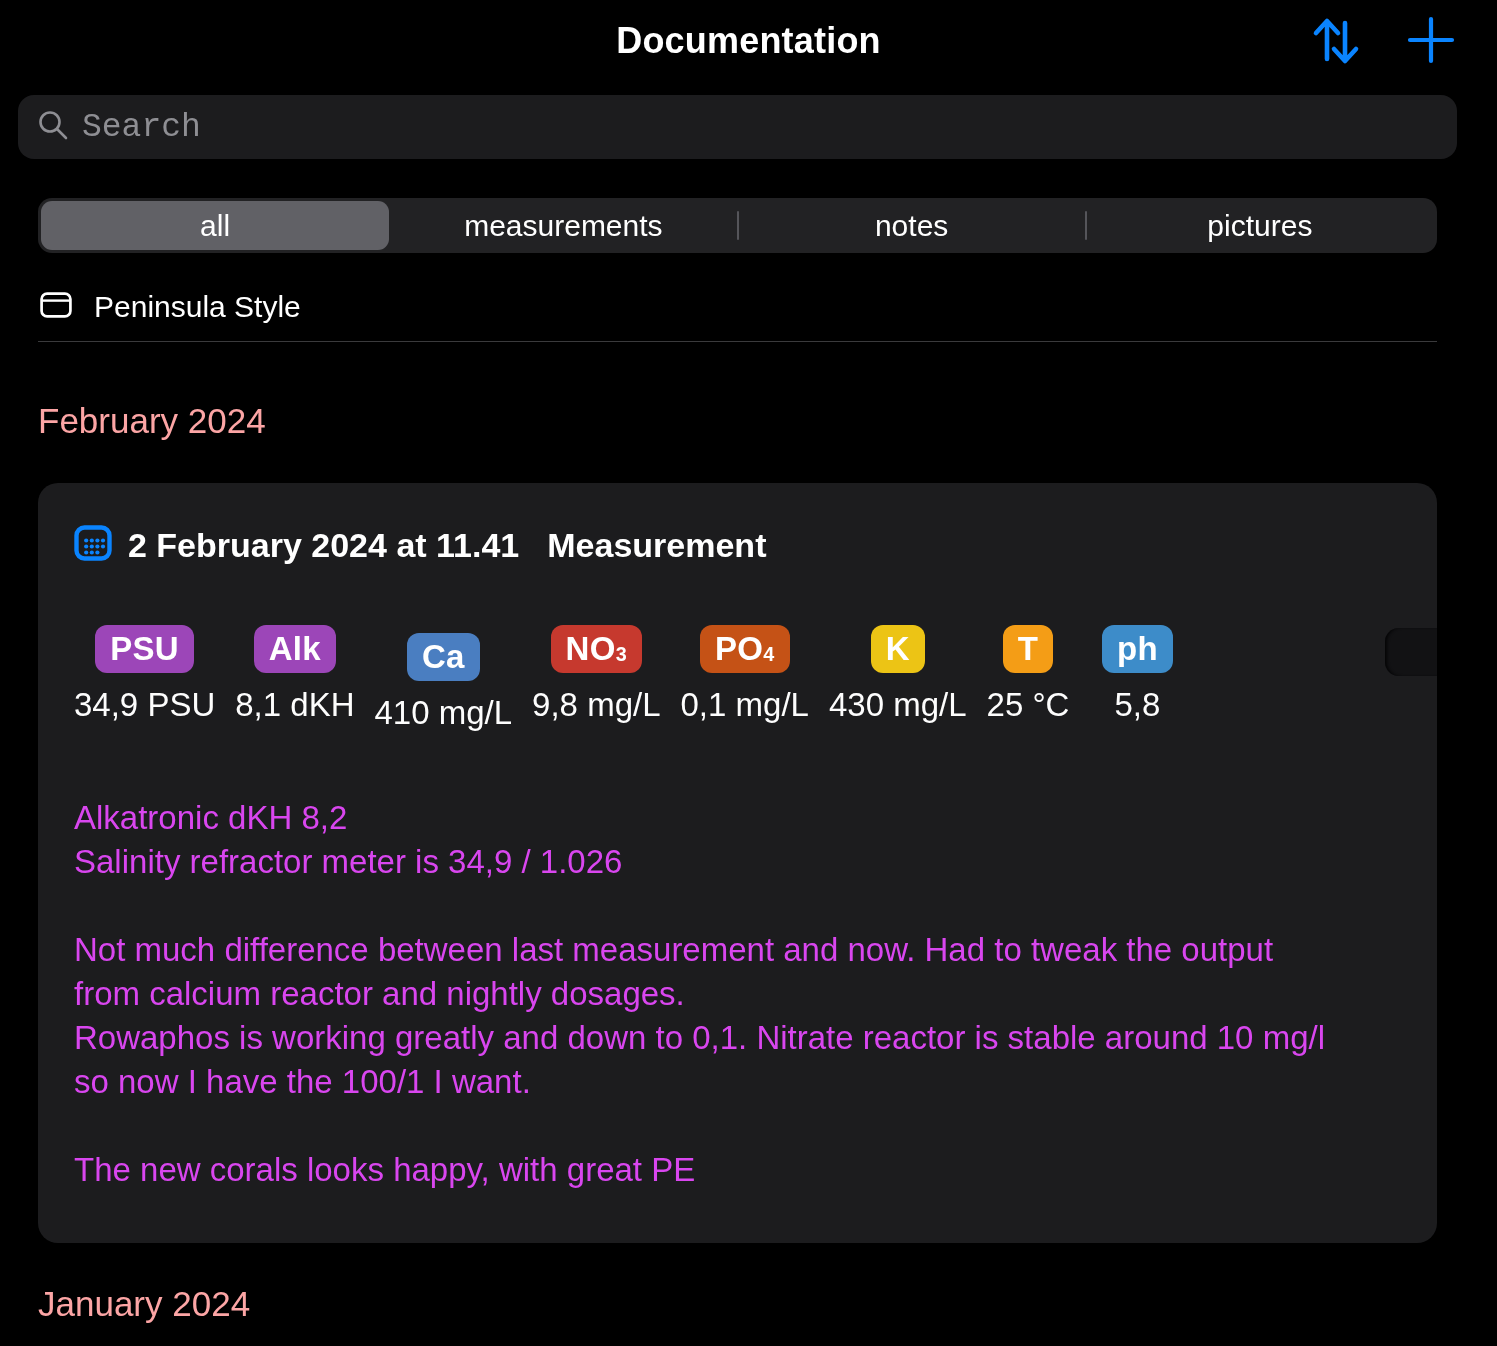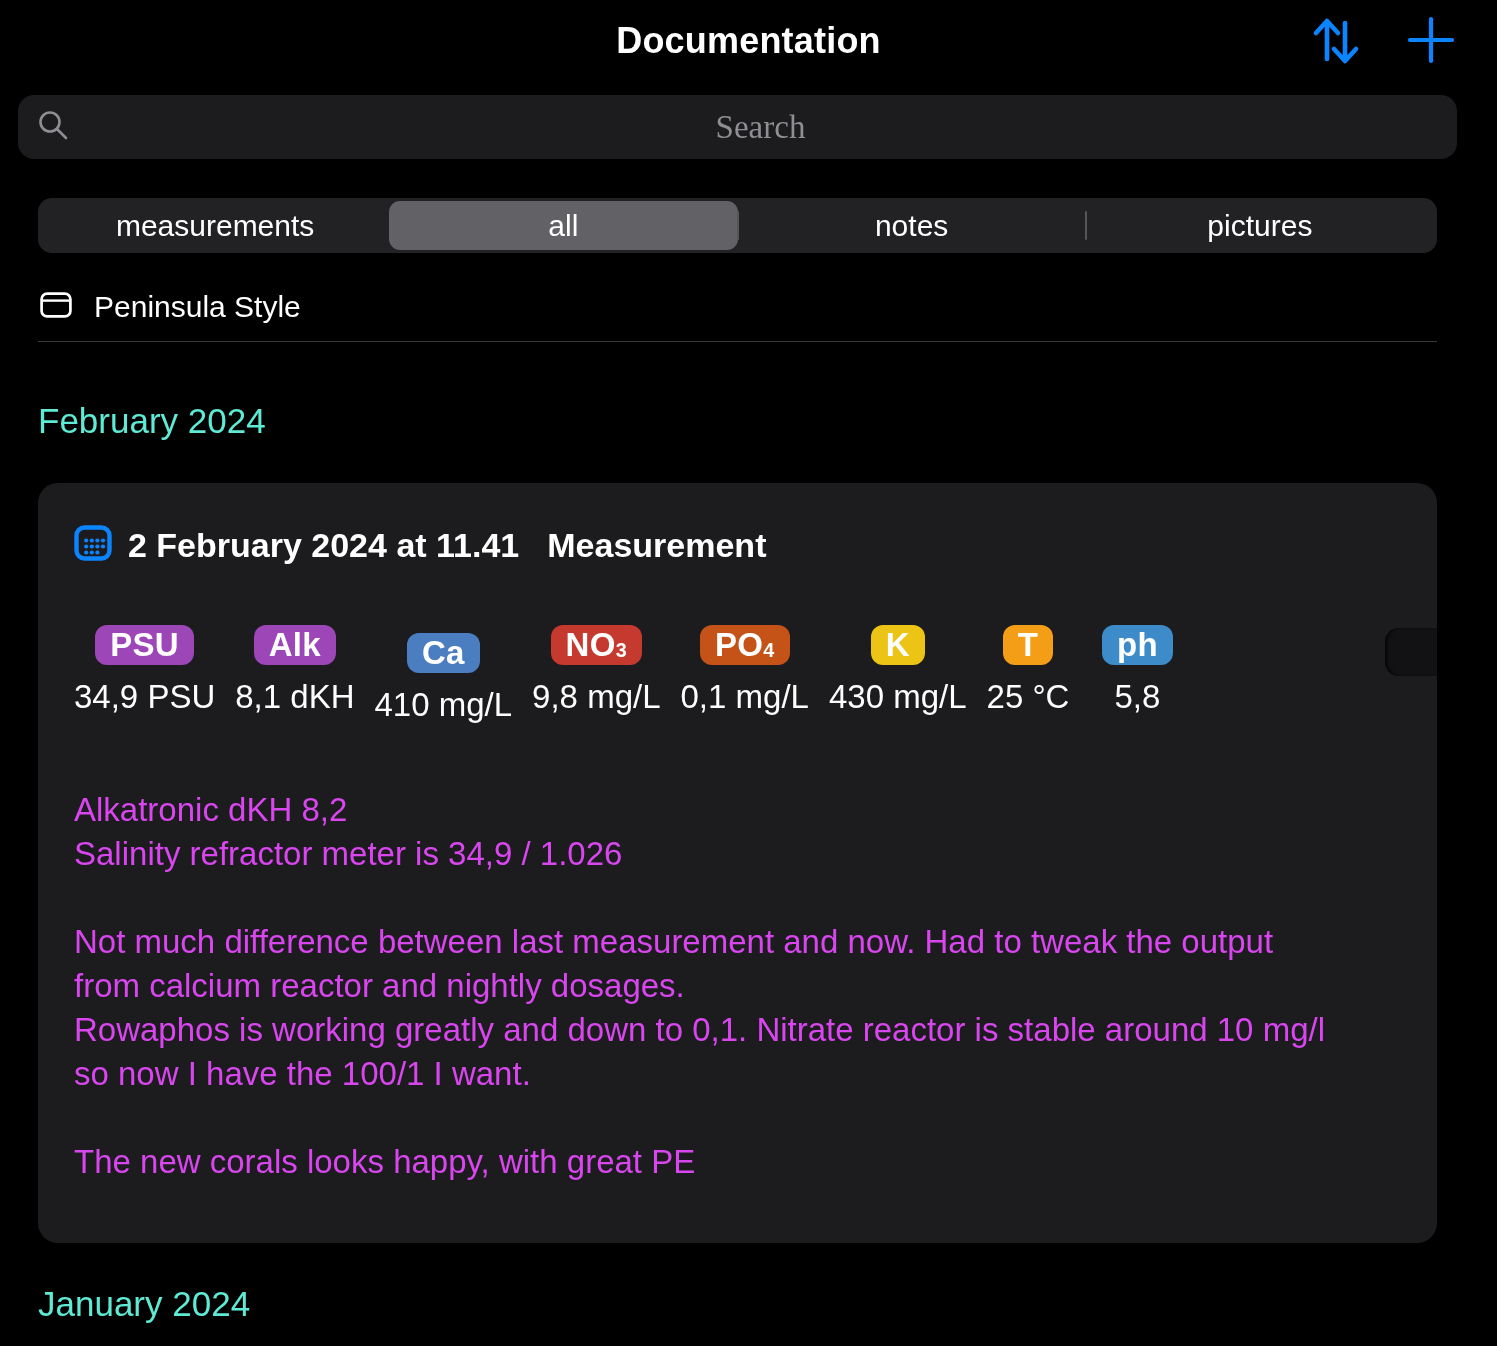--- a/index.html
+++ b/index.html
@@ -22,21 +22,21 @@
   .add-btn  { left:1400px; }
 
   
   .search-bar {
     position:absolute; top:95px; left:18px; width:1439px; height:64px;
     background:#1c1c1e; border-radius:16px;
     display:flex; align-items:center; padding:0 18px; gap:12px;
   }
   .search-bar input {
     flex:1; background:transparent; border:none; outline:none;
-    font-family:Liberation Serif, serif; font-size:33px; color:#fdba74; caret-color:#0a84ff;text-align:center;
+    font-family:Liberation Mono, monospace; font-size:33px; color:#fdba74; caret-color:#0a84ff;
   }
   .search-bar input::placeholder { color:#8e8e93; }
 
   
   .segments {
     position:absolute; top:198px; left:38px; width:1399px; height:55px;
     background:#222224; border-radius:14px; display:flex; padding:3px;
   }
   .segment {
     flex:1; display:flex; align-items:center; justify-content:center;
@@ -52,39 +52,39 @@
   .tank-row {
     position:absolute; top:290px; left:40px; height:34px;
     display:flex; align-items:center; gap:22px; cursor:pointer;
   }
   .tank-row .label { font-size:30px; }
   .list-divider {
     position:absolute; top:341px; left:38px; width:1399px; height:1px; background:#3a3a3c;
   }
 
   
-  .section-header { position:absolute; left:38px; font-size:35px; font-weight:400; color:#5eead4; }
+  .section-header { position:absolute; left:38px; font-size:35px; font-weight:400; color:#fca5a5; }
   .section-feb { top:401px; }
   .section-jan { top:1284px; }
 
   
   .card {
     position:absolute; top:483px; left:38px; width:1399px; height:760px;
     background:#1c1c1e; border-radius:20px; padding:34px 36px; overflow:hidden;
   }
   .card-header { display:flex; align-items:flex-end; gap:16px; height:48px; }
   .card-header .date-label { font-size:34px; font-weight:600; }
   .card-header .type-label { font-size:34px; font-weight:600; margin-left:12px; }
 
   .params { display:flex; gap:20px; margin-top:60px; align-items:flex-start; position:relative; }
   .param { display:flex; flex-direction:column; align-items:center; gap:13px; }
   .param:nth-child(8) { min-width:96px; }
   .param:nth-child(9) { min-width:140px; }
   .badge {
-    height:40px; min-width:48px; padding:0 15px; border-radius:12px;
+    height:48px; min-width:48px; padding:0 15px; border-radius:12px;
     display:flex; align-items:center; justify-content:center;
     font-size:33px; font-weight:bold; color:#fff; letter-spacing:.3px;
   }
   .badge sub { font-size:0.6em; line-height:0; transform:translateY(5px); }
   .param-value { font-size:33px; color:#fdfdfd; white-space:nowrap; }
 
   .partial-next-badge {
     position:absolute; top:145px; left:1347px; width:90px; height:48px;
     border-radius:14px; background:#121214;
     box-shadow:inset 3px 0 3px -1px #050506;
@@ -123,22 +123,22 @@
   <span>
     <svg width="34" height="34" viewBox="0 0 34 34" fill="none">
       <circle cx="14" cy="14" r="9.5" stroke="#8e8e93" stroke-width="2.6"></circle>
       <path d="M21.5 21.5 L30 30" stroke="#8e8e93" stroke-width="2.6" stroke-linecap="round"></path>
     </svg>
   </span>
   <input type="text" placeholder="Search" style="">
 </div>
 
 <div class="segments" id="segments">
+    <div class="segment selected">all</div>
     <div class="segment">measurements</div>
-    <div class="segment selected">all</div>
     <div class="segment divided">notes</div>
     <div class="segment divided">pictures</div>
   </div>
 
 <div class="tank-row">
   <span>
     <svg width="32" height="26" viewBox="0 0 32 26" fill="none">
       <rect x="1.6" y="1.6" width="28.8" height="22.8" rx="5.5" stroke="#ffffff" stroke-width="2.7"></rect>
       <path d="M2 8.6 L30 8.6" stroke="#ffffff" stroke-width="2.4"></path>
     </svg>

